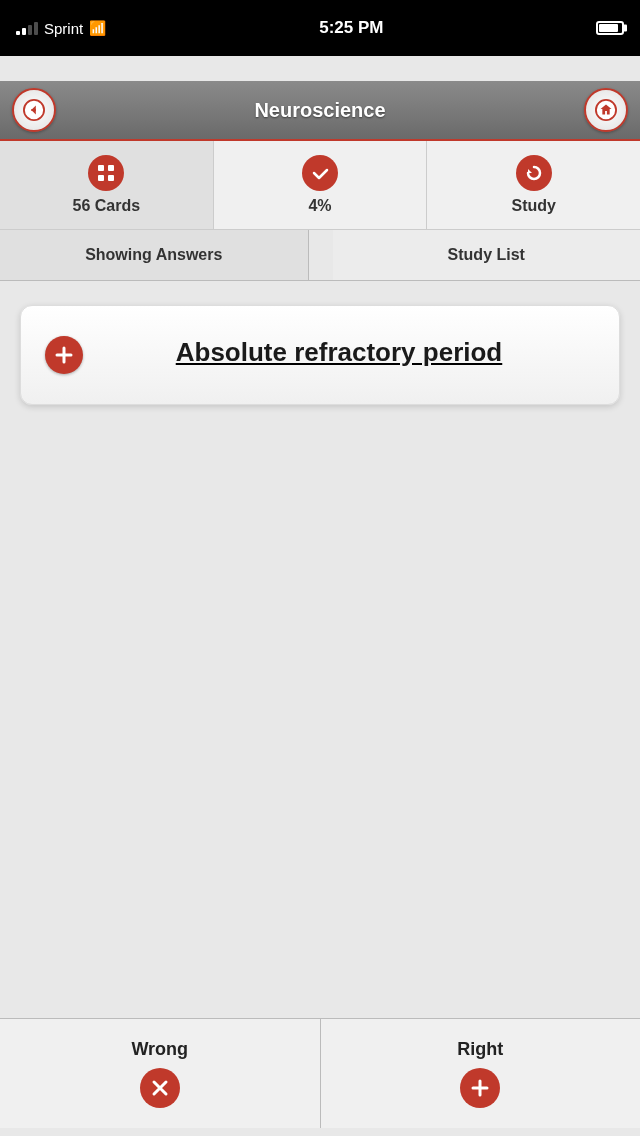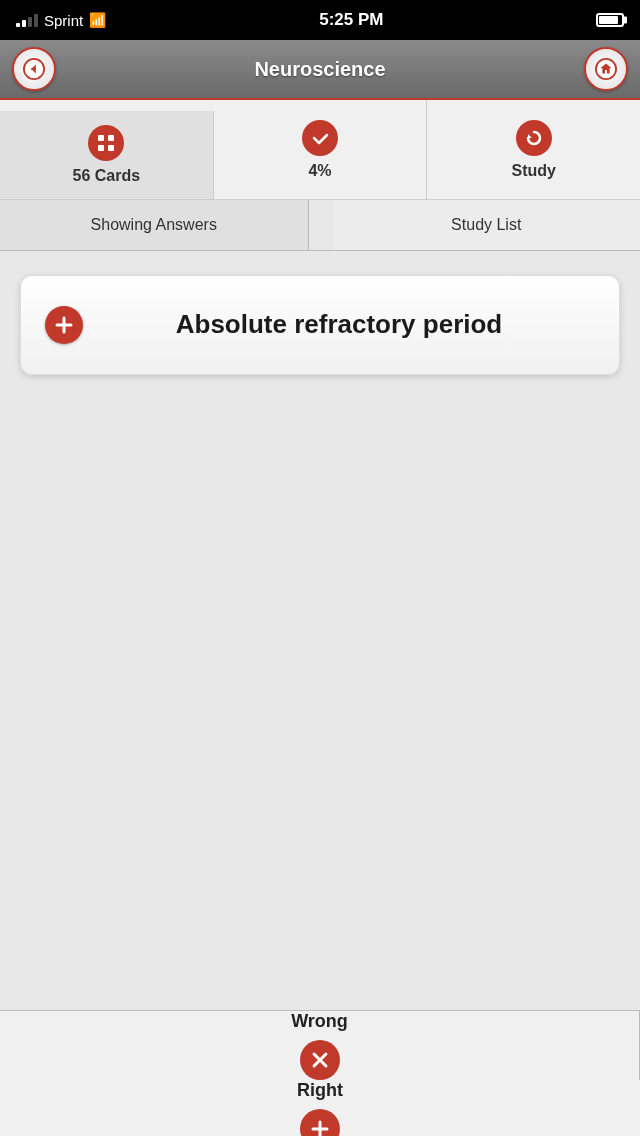--- a/index.html
+++ b/index.html
@@ -8,21 +8,21 @@
       width: 640px;
       min-height: 1136px;
       background: #e8e8e8;
       font-family: -apple-system, 'Helvetica Neue', Helvetica, Arial, sans-serif;
       overflow-x: hidden;
     }
 
     
     .status-bar {
       background: #000;
-      height: 40px;
+      height: 56px;
       display: flex;
       align-items: center;
       justify-content: space-between;
       padding: 0 16px;
       color: #fff;
       font-size: 15px;
       font-weight: 500;
     }
     .status-left { display: flex; align-items: center; gap: 6px; }
     .status-center { font-size: 17px; font-weight: 600; }
@@ -71,20 +71,21 @@
 
     
     .nav-bar {
       background: linear-gradient(to bottom, #8a8a8a, #6a6a6a);
       height: 60px;
       display: flex;
       align-items: center;
       justify-content: space-between;
       padding: 4px 12px;
       border-bottom: 2px solid #c0392b;
+      margin-top: 25px;
     }
     .nav-title {
       color: #fff;
       font-size: 20px;
       font-weight: bold;
       text-shadow: 0 1px 2px rgba(0,0,0,0.5);
     }
     .nav-btn {
       width: 44px; height: 44px;
       border-radius: 50%;
@@ -106,21 +107,21 @@
       flex: 1;
       display: flex;
       flex-direction: column;
       align-items: center;
       justify-content: center;
       padding: 14px 8px;
       border-right: 1px solid #ccc;
       cursor: pointer;
     }
     .stat-item:last-child { border-right: none; }
-    .stat-item.active { background: #e0e0e0; margin-top: 11px; }
+    .stat-item.active { background: #e0e0e0; }
     .stat-icon { margin-bottom: 6px; }
     .stat-label {
       font-size: 16px;
       font-weight: 600;
       color: #333;
     }
 
     
     .red-circle-icon {
       width: 36px; height: 36px;
@@ -136,21 +137,21 @@
     .toggle-row {
       display: flex;
       background: #e8e8e8;
       border-bottom: 1px solid #bbb;
     }
     .toggle-btn {
       flex: 1;
       padding: 16px 8px;
       text-align: center;
       font-size: 16px;
-      font-weight: 400;
+      font-weight: 700;
       color: #333;
       cursor: pointer;
       border-right: 1px solid #bbb;
       background: #ececec;
     }
     .toggle-btn:last-child { border-right: none; margin-left: 24px; }
     .toggle-btn.active { background: #e0e0e0; }
 
     
     .main-content {
@@ -158,24 +159,24 @@
       padding: 24px 20px;
       min-height: 480px;
     }
 
     
     .card {
       background: linear-gradient(to bottom, #fff 0%, #f0f0f0 100%);
       border-radius: 12px;
       padding: 30px 24px;
       display: flex;
-      align-items: center;
       gap: 0;
       box-shadow: 0 2px 6px rgba(0,0,0,0.15);
       border: 1px solid #ddd;
+      text-decoration: underline;
     }
     .card-add-btn {
       width: 38px; height: 38px;
       border-radius: 50%;
       background: #c0392b;
       border: none;
       display: flex; align-items: center; justify-content: center;
       cursor: pointer;
       flex-shrink: 0;
       box-shadow: 0 1px 3px rgba(0,0,0,0.3);
@@ -185,27 +186,26 @@
       font-weight: bold;
       color: #1a1a1a;
       text-align: center;
       flex: 1;
       line-height: 1.3;
     }
 
     
     .bottom-bar {
       position: fixed;
-      bottom: 16px;
+      bottom: 8px;
       width: 640px;
       height: 110px;
       display: flex;
       background: #f5f5f5;
       border-top: 1px solid #bbb;
-      flex-direction: column;
     }
     .bottom-btn {
       flex: 1;
       display: flex;
       flex-direction: column;
       align-items: center;
       justify-content: center;
       gap: 8px;
       cursor: pointer;
       border-right: 1px solid #bbb;

